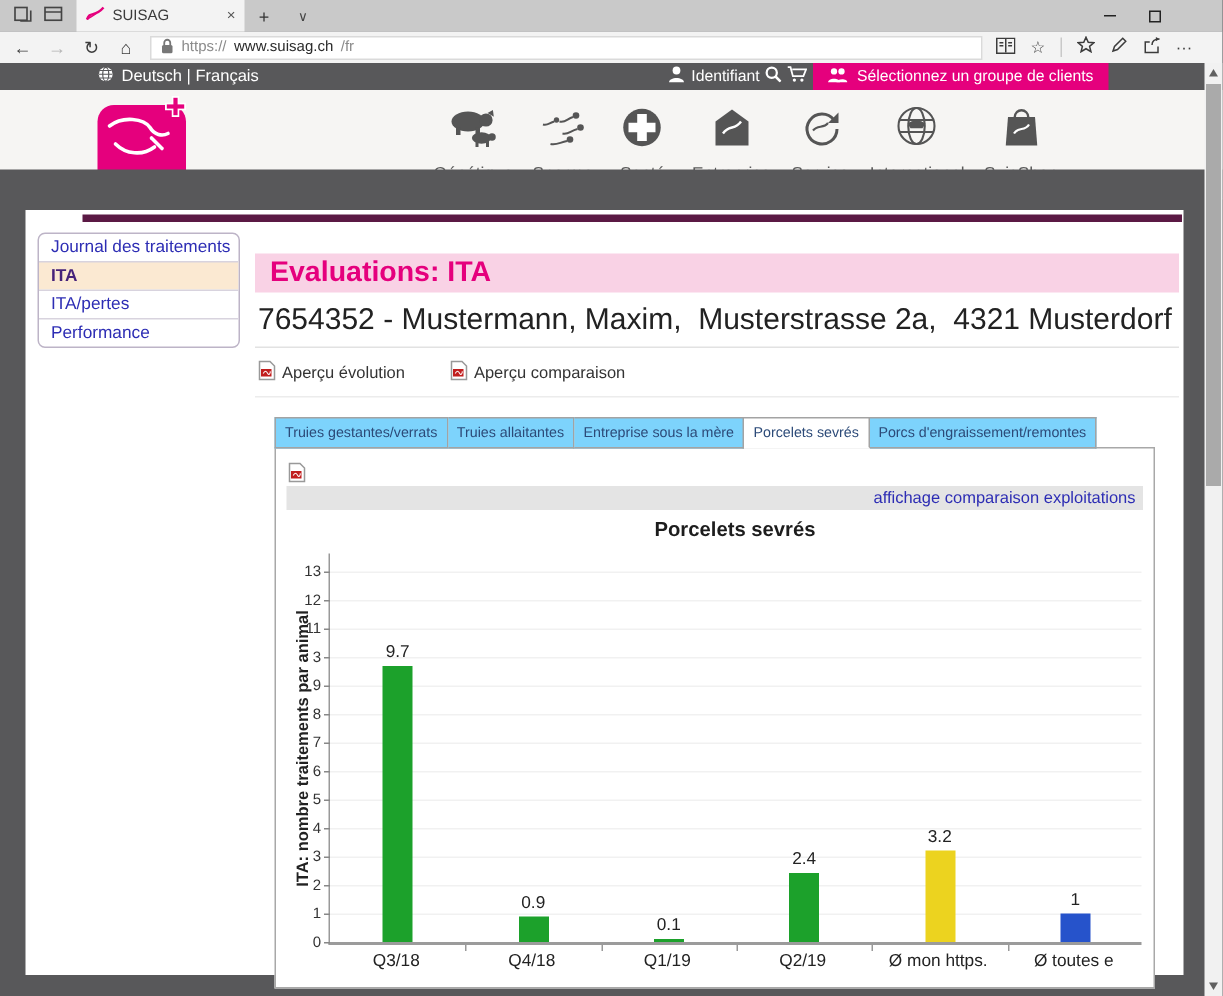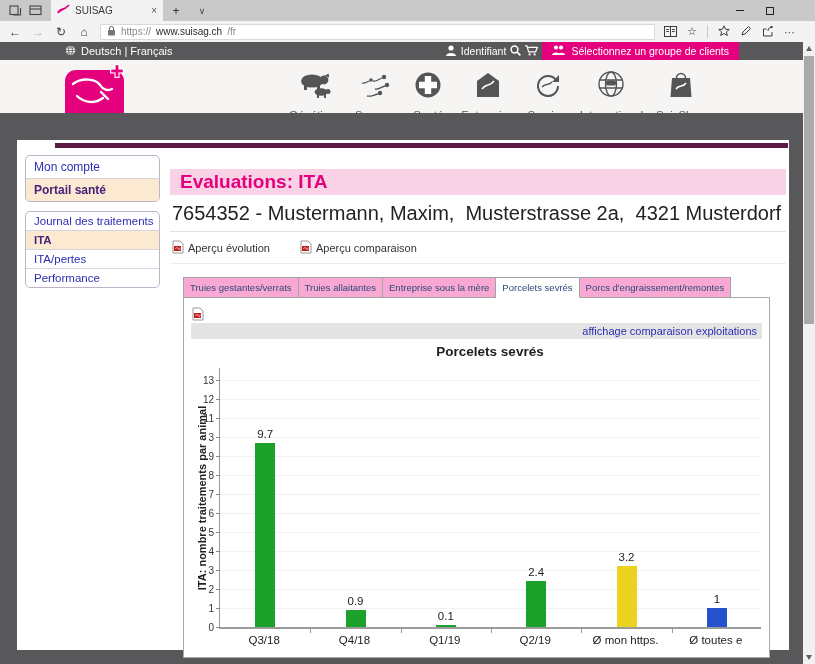--- a/index.html
+++ b/index.html
@@ -70,21 +70,21 @@
   .title-bar { height:26px; background:#f9d2e5; color:#e5007d; font-weight:bold;
     font-size:19px; line-height:26px; padding-left:10px; }
   .customer { font-size:20px; color:#222; padding:7px 0 6px 2px;
     border-bottom:1px solid #e2e2e2; white-space:pre-wrap; }
   .pdf-links { display:flex; gap:30px; padding:8px 0 7px 2px;
     border-bottom:1px solid #ececec; font-size:11px; color:#333; }
   .pdf-link { display:flex; align-items:center; gap:4px; }
 
   .tabs { display:flex; margin:13px 0 0 13px; font-size:9.5px; color:#2c4a78;
     position:relative; z-index:2; }
-  .tab-item { border:1px solid #a3a3a3; border-left:none; background:#f9a8d4;
+  .tab-item { border:1px solid #a3a3a3; border-left:none; background:#7dd3fc;
     padding:4px 6px; white-space:nowrap; }
   .tab-item:first-child { border-left:1px solid #a3a3a3; }
   .tab-item.active { background:#fff; border-bottom-color:#fff; }
 
   .tab-panel { position:relative; margin-left:13px; width:587px; height:361px;
     border:1px solid #a8a8a8; margin-top:-1px; background:#fff; }
   .panel-pdf { position:absolute; top:9px; left:8px; }
   .graybar { position:absolute; top:25px; left:7px; right:7px; height:16px;
     background:#e4e4e4; font-size:11px; color:#2d2db4; text-align:right;
     line-height:16px; padding-right:5px; }
@@ -332,24 +332,20 @@
         <span class="lbl">SuisShop</span>
       </div>
     </div>
 </div>
 
 <div class="page">
   <div class="panel">
     <div class="accent"></div>
 
     <div class="sidebar">
-      <div class="side-box first">
-          <div class="side-item">Mon compte</div>
-          <div class="side-item active">Portail santé</div>
-        </div>
       <div class="side-box">
           <div class="side-item">Journal des traitements</div>
           <div class="side-item active">ITA</div>
           <div class="side-item">ITA/pertes</div>
           <div class="side-item">Performance</div>
         </div>
     </div>
 
     <div class="mainarea">
       <div class="title-bar">Evaluations: ITA</div>

